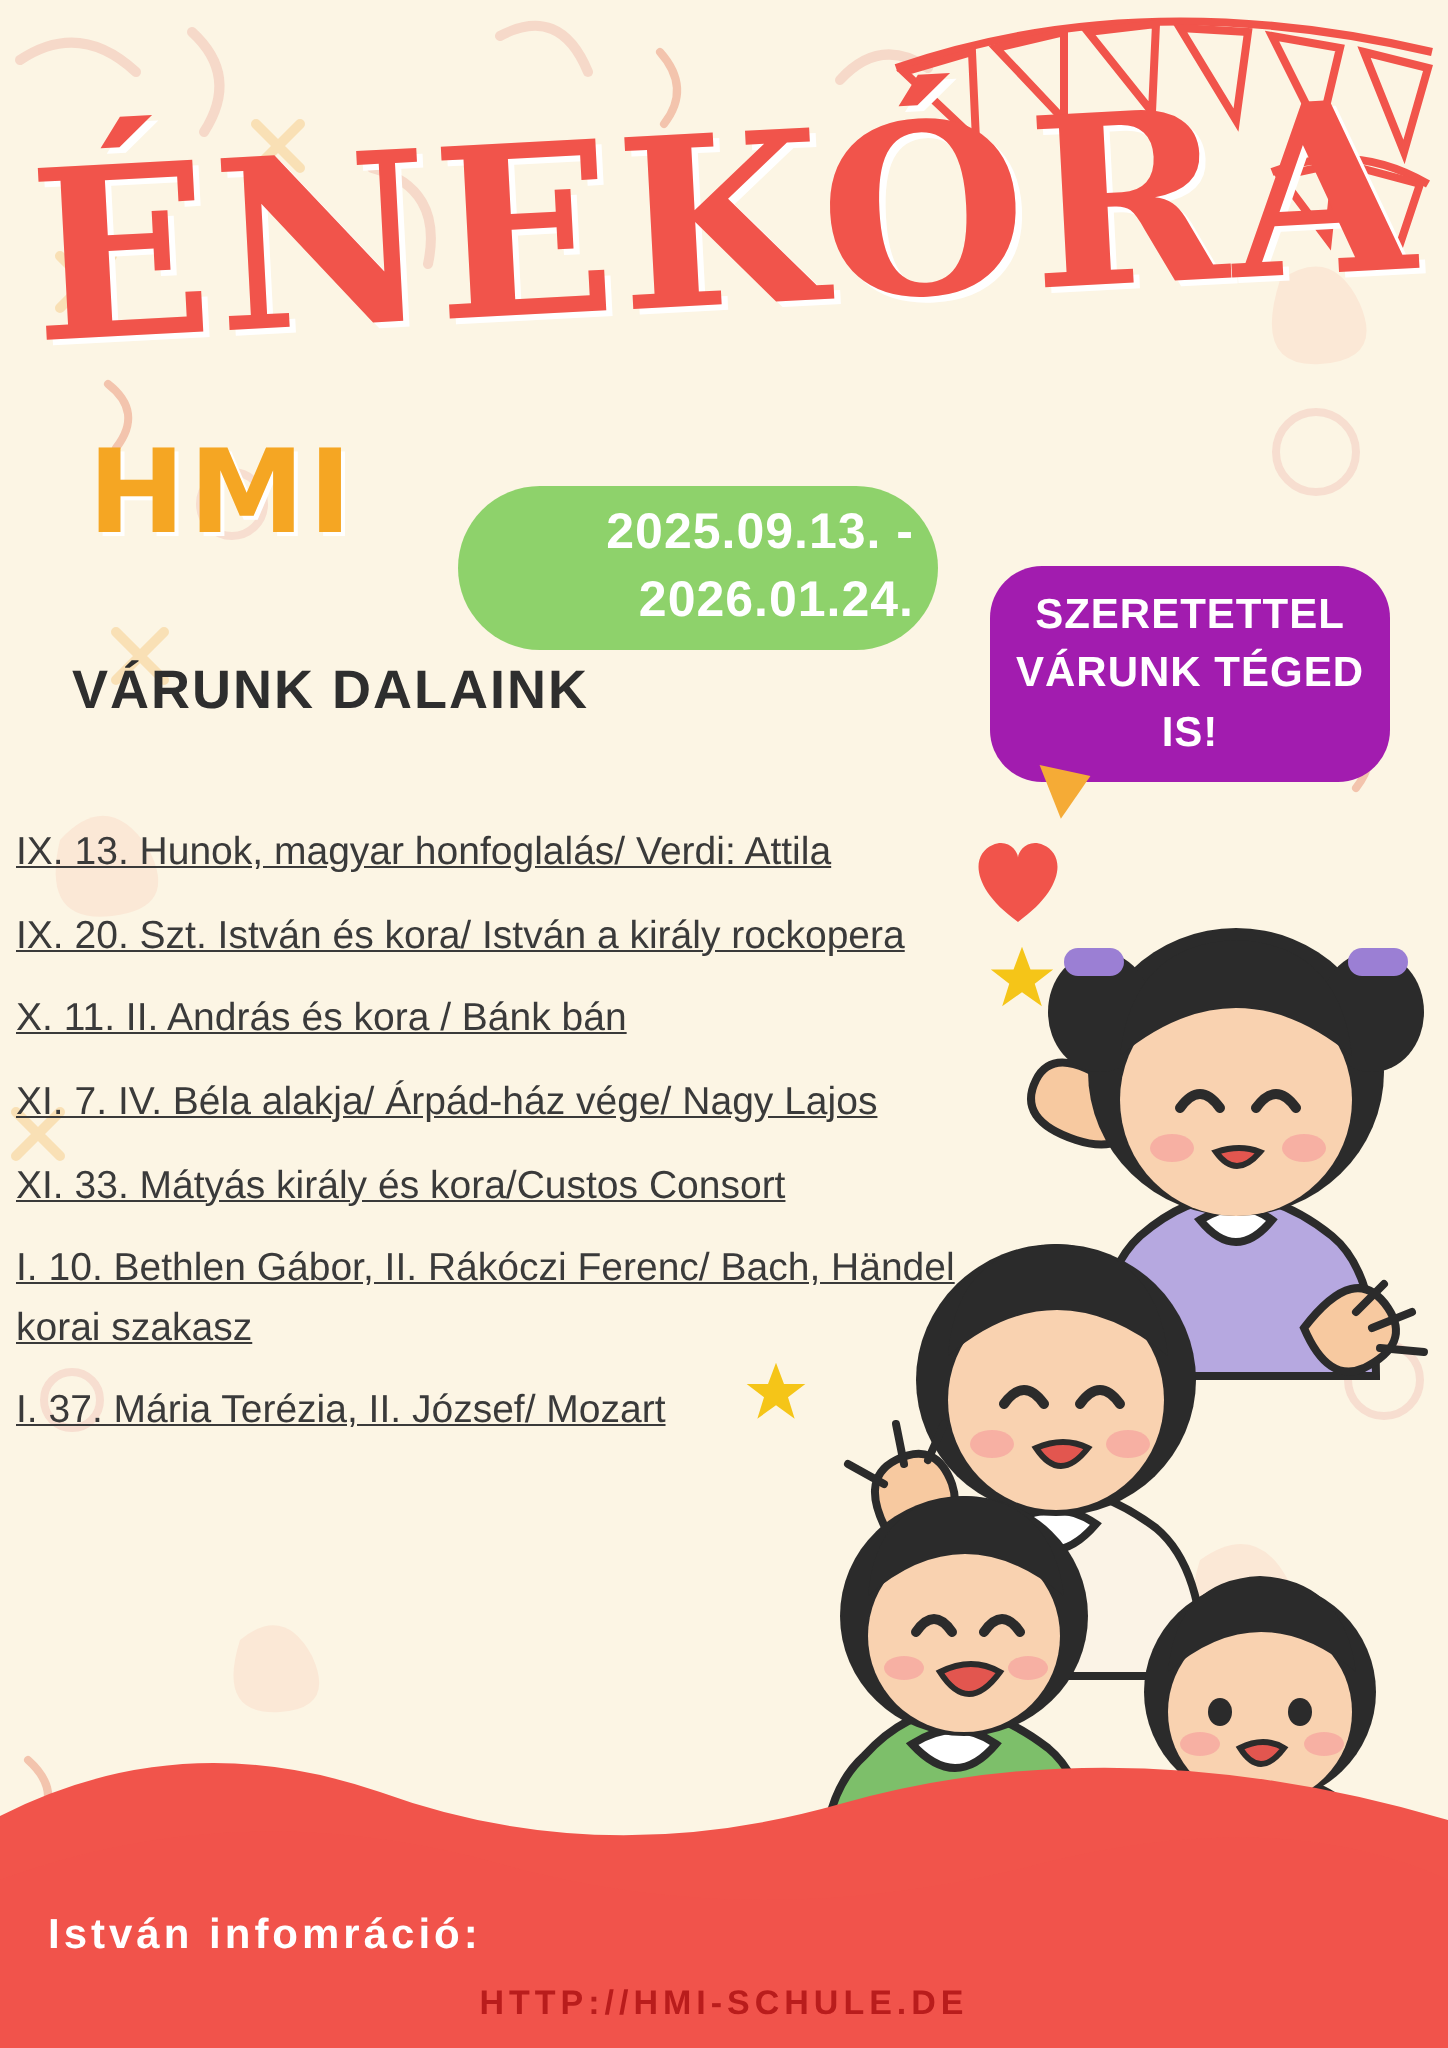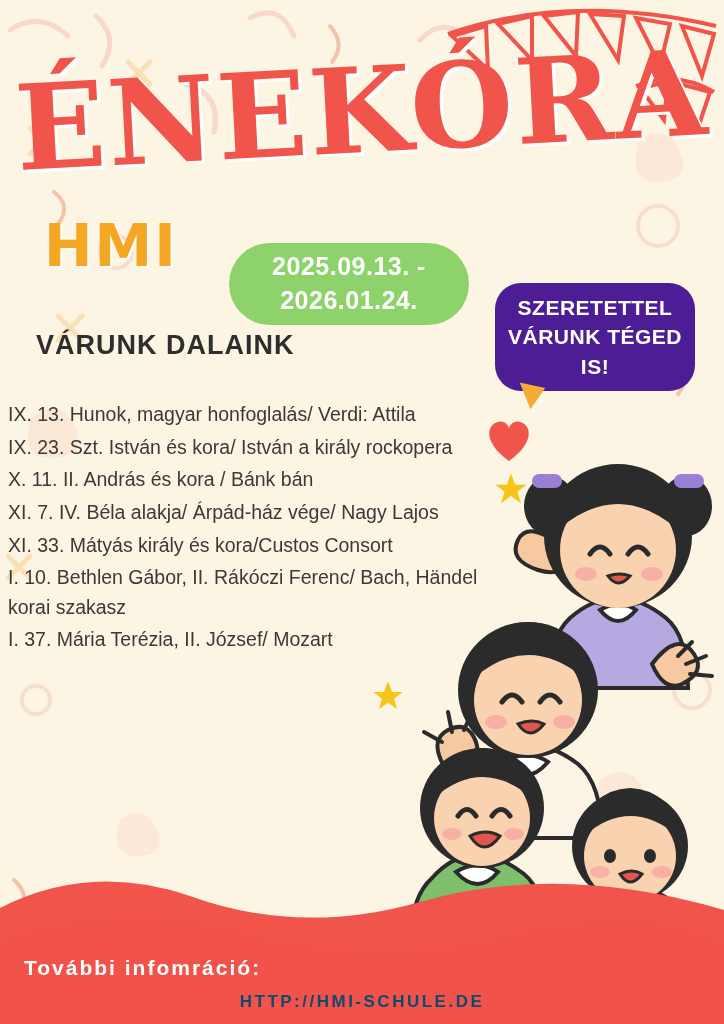--- a/index.html
+++ b/index.html
@@ -61,37 +61,37 @@
     left: 229px;
     top: 243px;
     width: 240px;
     height: 82px;
     background: #8ed26b;
     border-radius: 44px;
     color: #ffffff;
     display: flex;
     align-items: center;
     justify-content: center;
-    text-align: center;
+    text-align: right;
     font-size: 25px;
     font-weight: bold;
     letter-spacing: 0.5px;
     line-height: 1.35;
     padding: 0 12px;
     box-sizing: border-box;
   }
 
   
   .welcome-bubble {
     position: absolute;
     left: 495px;
     top: 283px;
     width: 200px;
     height: 108px;
-    background: #4c1d95;
+    background: #a21caf;
     border-radius: 26px;
     color: #ffffff;
     display: flex;
     align-items: center;
     justify-content: center;
     text-align: center;
     font-size: 21px;
     font-weight: bold;
     line-height: 1.4;
     letter-spacing: 0.5px;
@@ -126,21 +126,22 @@
   .program-list {
     position: absolute;
     left: 8px;
     top: 400px;
     width: 470px;
     color: #3a3a3a;
     font-size: 19.5px;
     line-height: 1.52;
   }
   .program-item {
-    margin: 0 0 3px 0;
+    margin: 12px 0 3px 0;
+    text-decoration: underline;
   }
 
   
   .wave {
     position: absolute;
     left: 0;
     bottom: 0;
     width: 724px;
     height: 180px;
   }
@@ -152,21 +153,21 @@
     font-size: 21px;
     font-weight: bold;
     letter-spacing: 2px;
   }
   .footer-url {
     position: absolute;
     left: 0;
     bottom: 12px;
     width: 724px;
     text-align: center;
-    color: #0c4a6e;
+    color: #b91c1c;
     font-size: 17px;
     font-weight: bold;
     letter-spacing: 2.5px;
   }
 
   
   .kids {
     position: absolute;
     right: 0;
     bottom: 86px;
@@ -242,21 +243,21 @@
   <div class="subtitle">HMI</div>
 
   <div class="date-pill">2025.09.13. - 2026.01.24.</div>
 
   <div class="welcome-bubble">SZERETETTEL VÁRUNK TÉGED IS!</div>
 
   <div class="section-heading">VÁRUNK DALAINK</div>
 
   <div class="program-list">
     <p class="program-item">IX. 13. Hunok, magyar honfoglalás/ Verdi: Attila</p>
-    <p class="program-item">IX. 23. Szt. István és kora/ István a király rockopera</p>
+    <p class="program-item">IX. 20. Szt. István és kora/ István a király rockopera</p>
     <p class="program-item">X. 11. II. András és kora / Bánk bán</p>
     <p class="program-item">XI. 7. IV. Béla alakja/ Árpád-ház vége/ Nagy Lajos</p>
     <p class="program-item">XI. 33. Mátyás király és kora/Custos Consort</p>
     <p class="program-item">I. 10. Bethlen Gábor, II. Rákóczi Ferenc/ Bach, Händel korai szakasz</p>
     <p class="program-item">I. 37. Mária Terézia, II. József/ Mozart</p>
   </div>
 
   <svg class="heart" viewBox="0 0 32 32">
     <path d="M16 29 C 2 19 2 9 8.5 6.2 C 13 4.2 16 8 16 10 C 16 8 19 4.2 23.5 6.2 C 30 9 30 19 16 29 Z" fill="#f1544b"></path>
   </svg>
@@ -339,16 +340,16 @@
       <ellipse cx="268" cy="494" rx="10" ry="6" fill="#f6a7a0" opacity="0.8"></ellipse>
       <path d="M226 496 q10 16 22 0 q-10 -6 -22 0z" fill="#e2564f" stroke="#2b2b2b" stroke-width="3"></path>
     </g>
   </svg>
 
   <svg class="wave" viewBox="0 0 724 180" preserveAspectRatio="none">
     <path d="M0 64 Q 90 18 190 52 Q 300 92 420 58 Q 560 18 724 66 L724 180 L0 180 Z" fill="#f1544b"></path>
     <path d="M0 96 Q 120 52 250 88 Q 380 124 520 88 Q 640 58 724 96 L724 180 L0 180 Z" fill="#f1544b" opacity="0.85"></path>
   </svg>
 
-  <div class="footer-label">További infomráció:</div>
+  <div class="footer-label">István infomráció:</div>
   <div class="footer-url">HTTP://HMI-SCHULE.DE</div>
 
 </div>
 
 </body></html>

